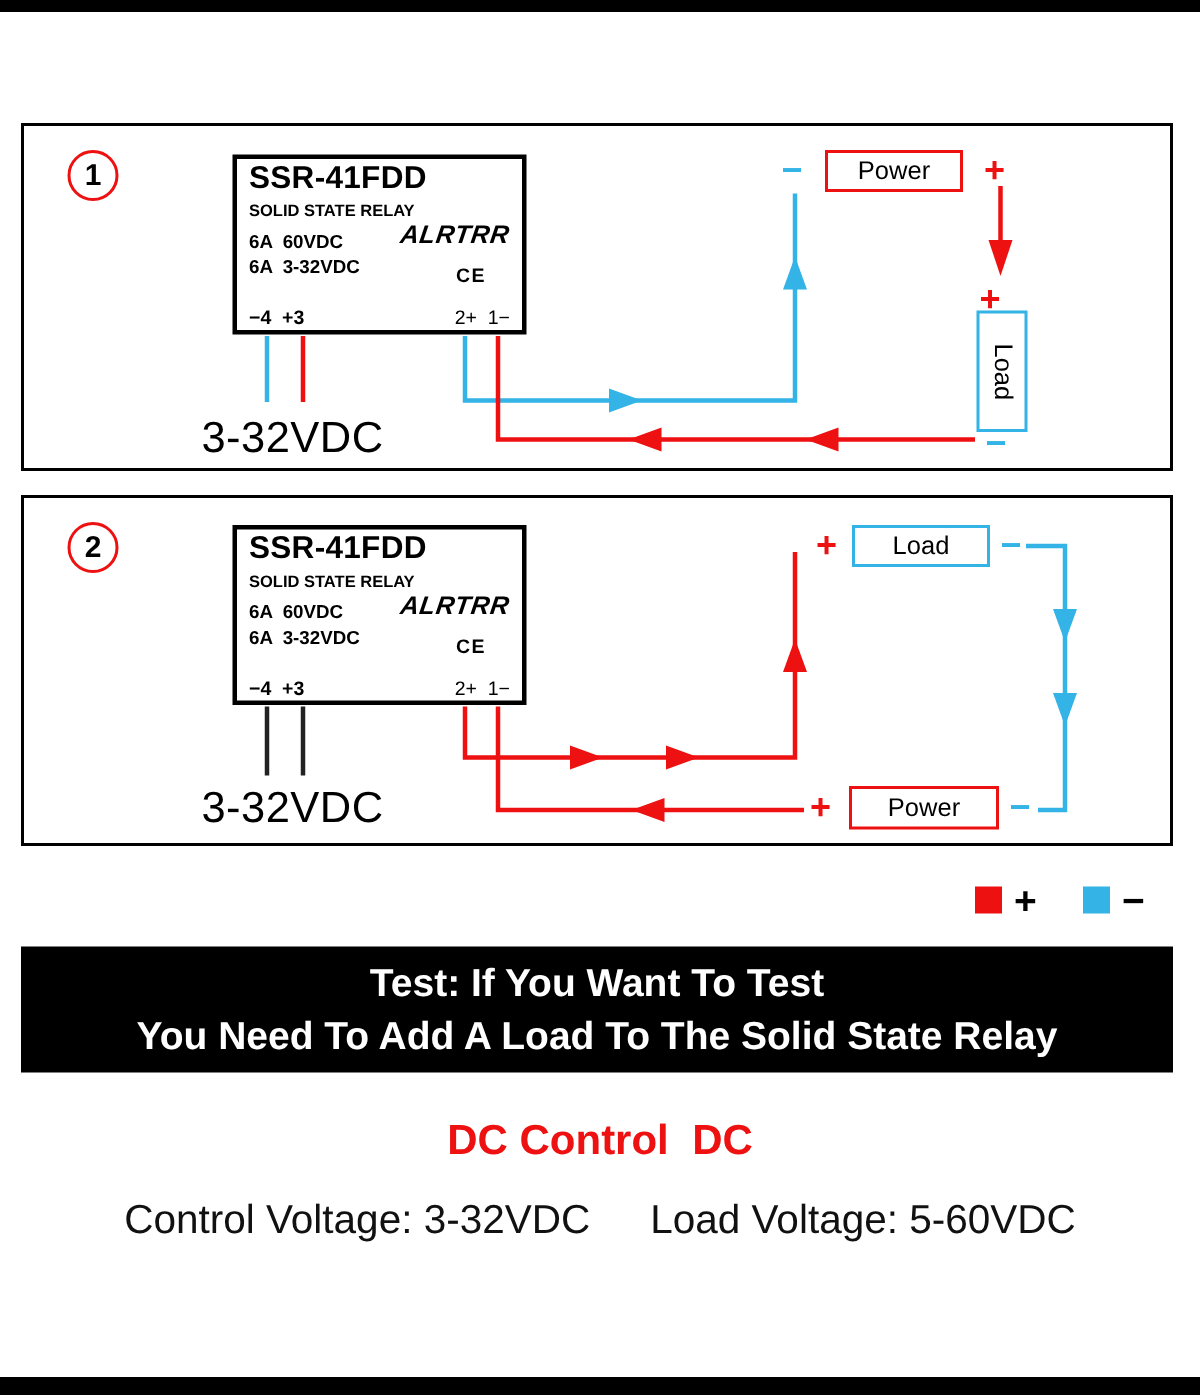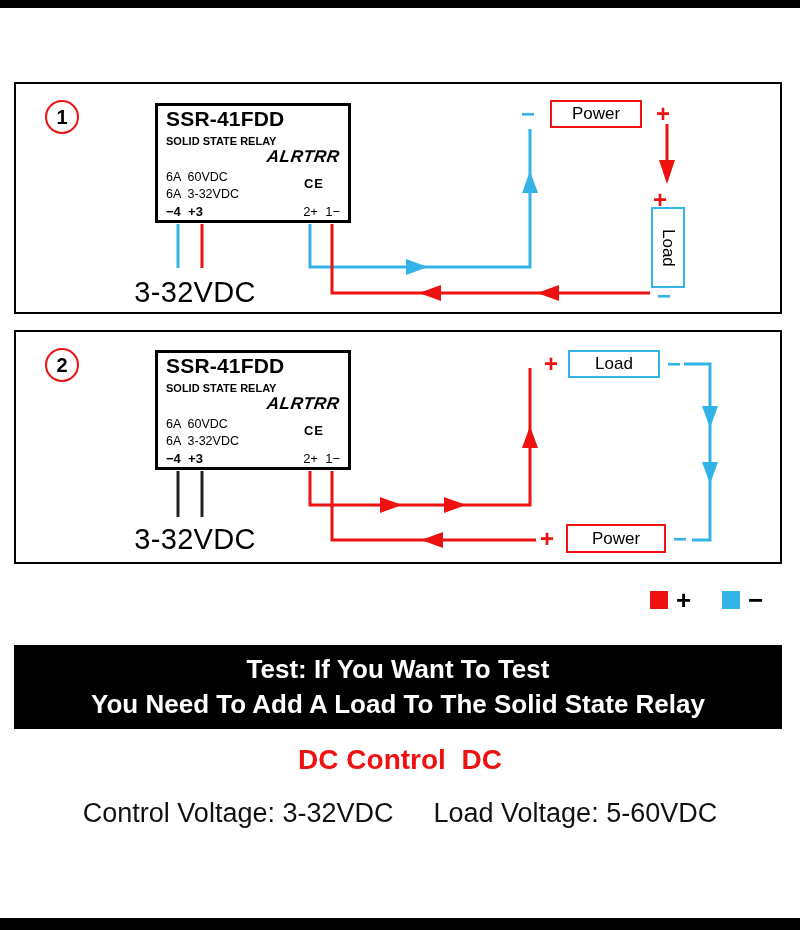--- a/index.html
+++ b/index.html
@@ -38,21 +38,21 @@
   #circle1 { left:45px; top:100px; }
   #circle2 { left:45px; top:348px; }
 
   
   .relay { width:196px; height:120px; border:3px solid #000; background:#fff; box-sizing:border-box; }
   #relay1 { left:155px; top:103px; }
   #relay2 { left:155px; top:350px; }
   .relay > div { position:absolute; }
   .r-model { left:8px;  top:1px;  font-size:21px;  font-weight:bold; letter-spacing:0.2px; }
   .r-type  { left:8px;  top:29px; font-size:11px; font-weight:bold; }
-  .r-rating{ font-size:12.5px; font-weight:normal;margin-top:16px; }
+  .r-rating{ font-size:12.5px; font-weight:bold; }
   .r-r1 { left:8px; top:48px; }
   .r-r2 { left:8px; top:65px; }
   .r-brand { right:8px; top:41px; font-style:italic; font-weight:bold; font-size:17px;
              transform:skewX(-8deg); letter-spacing:0.5px; }
   .r-ce    { right:24px; top:70px; font-size:13px; letter-spacing:1px; font-weight:bold; }
   .r-term-left  { left:8px;  bottom:1px; font-size:13px; font-weight:bold; }
   .r-term-right { right:8px; bottom:1px; font-size:13px; font-weight:normal; }
 
   
   .hbox {
@@ -89,21 +89,21 @@
   .sq { width:18px; height:18px; }
   #legend-red-sq  { left:650px; top:591px; background:var(--red); }
   #legend-plus    { left:676px; top:585px; font-size:26px; font-weight:bold; }
   #legend-blue-sq { left:722px; top:591px; background:var(--blue); }
   #legend-minus   { left:748px; top:585px; font-size:26px; font-weight:bold; }
 
   
   #banner {
     left:14px; top:631px; width:768px; height:84px; background:#000; color:#fff;
     display:flex; flex-direction:column; align-items:center; justify-content:center;
-    font-weight:bold; font-size:26px; line-height:1.35; text-align:center;margin-top:14px;
+    font-weight:bold; font-size:26px; line-height:1.35; text-align:center;
   }
 
   
   #subtitle {
     left:0; top:744px; width:800px; text-align:center;
     color:var(--red); font-weight:bold; font-size:28px;
   }
   #specs {
     left:0; top:798px; width:800px; display:flex; justify-content:center;
     gap:40px; font-size:27px; color:#111;

